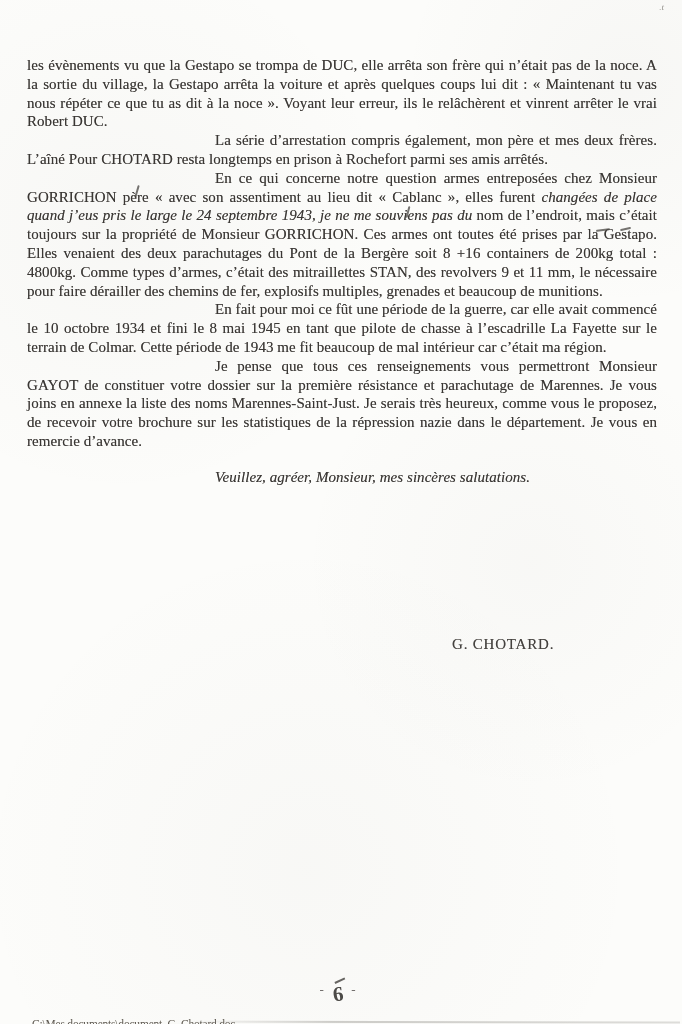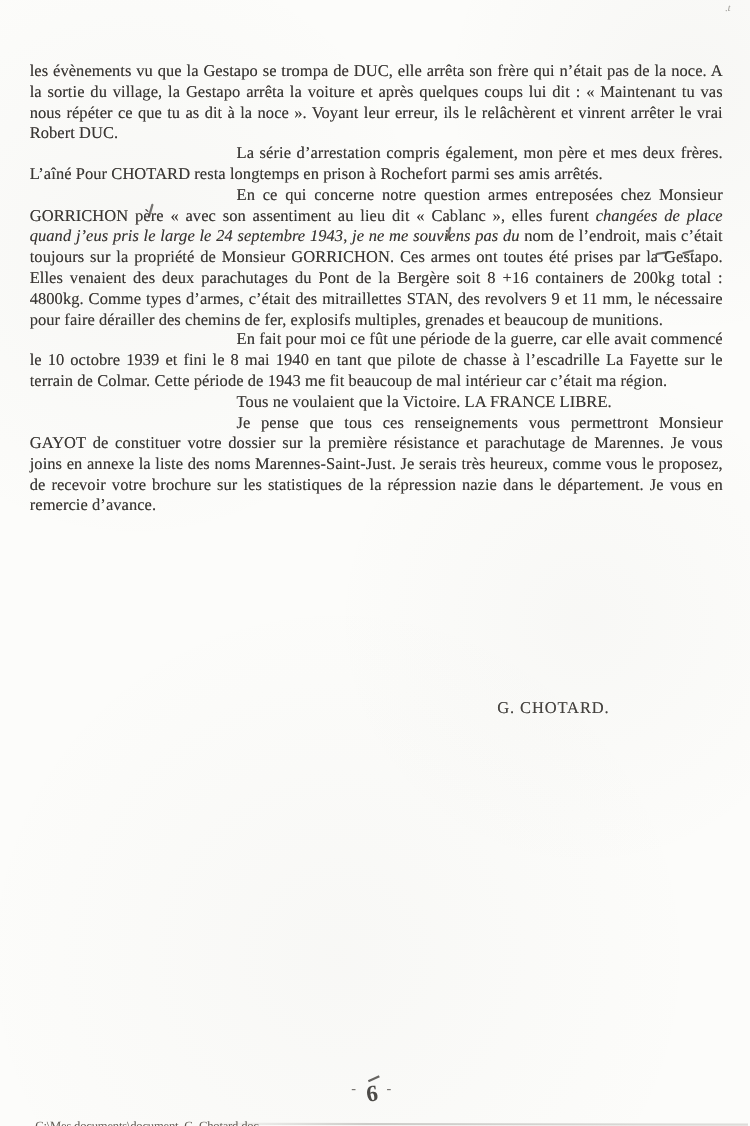--- a/index.html
+++ b/index.html
@@ -123,23 +123,23 @@
 <body>
 
 <div class="page" style="background-color: rgb(252, 252, 250);">
 
   <div class="corner-mark">.t</div>
 
   <div class="letter" style="color: rgb(58, 55, 52);">
       <p><span>les évènements vu que la Gestapo se trompa de DUC, elle arrêta son frère qui n’était pas de la noce. A la sortie du village, la Gestapo arrêta la voiture et après quelques coups lui dit : « Maintenant tu vas nous répéter ce que tu as dit à la noce ». Voyant leur erreur, ils le relâchèrent et vinrent arrêter le vrai Robert DUC.</span></p>
       <p class="indent"><span>La série d’arrestation compris également, mon père et mes deux frères. L’aîné Pour CHOTARD resta longtemps en prison à Rochefort parmi ses amis arrêtés.</span></p>
       <p class="indent"><span>En ce qui concerne notre question armes entreposées chez Monsieur GORRICHON père « avec son assentiment au lieu dit « Cablanc », elles furent </span><span class="italic">changées de place quand j’eus pris le large le 24 septembre 1943, je ne me souviens pas du</span><span> nom de l’endroit, mais c’était toujours sur la propriété de Monsieur GORRICHON. Ces armes ont toutes été prises par la Gestapo. Elles venaient des deux parachutages du Pont de la Bergère soit 8 +16 containers de 200kg total : 4800kg. Comme types d’armes, c’était des mitraillettes STAN, des revolvers 9 et 11 mm, le nécessaire pour faire dérailler des chemins de fer, explosifs multiples, grenades et beaucoup de munitions.</span></p>
-      <p class="indent"><span>En fait pour moi ce fût une période de la guerre, car elle avait commencé le 10 octobre 1939 et fini le 8 mai 1940 en tant que pilote de chasse à l’escadrille La Fayette sur le terrain de Colmar. Cette période de 1943 me fit beaucoup de mal intérieur car c’était ma région.</span></p>
-      <p class="indent"><span>Tous ne voulaient que la Victoire. LA FRANCE LIBRE.</span></p>
+      <p class="indent"><span>En fait pour moi ce fût une période de la guerre, car elle avait commencé le 10 octobre 1934 et fini le 8 mai 1945 en tant que pilote de chasse à l’escadrille La Fayette sur le terrain de Colmar. Cette période de 1943 me fit beaucoup de mal intérieur car c’était ma région.</span></p>
       <p class="indent"><span>Je pense que tous ces renseignements vous permettront Monsieur GAYOT de constituer votre dossier sur la première résistance et parachutage de Marennes. Je vous joins en annexe la liste des noms Marennes-Saint-Just. Je serais très heureux, comme vous le proposez, de recevoir votre brochure sur les statistiques de la répression nazie dans le département. Je vous en remercie d’avance.</span></p>
+      <p class="indent gap-large"><span class="italic">Veuillez, agréer, Monsieur, mes sincères salutations.</span></p>
     </div>
 
   <div class="pen-mark pen-slash-1"></div>
   <div class="pen-mark pen-slash-2"></div>
   <div class="pen-mark pen-tilde-1"></div>
   <div class="pen-mark pen-tilde-2"></div>
 
   <div class="signature">G. CHOTARD.</div>
 
   <div class="page-number">

